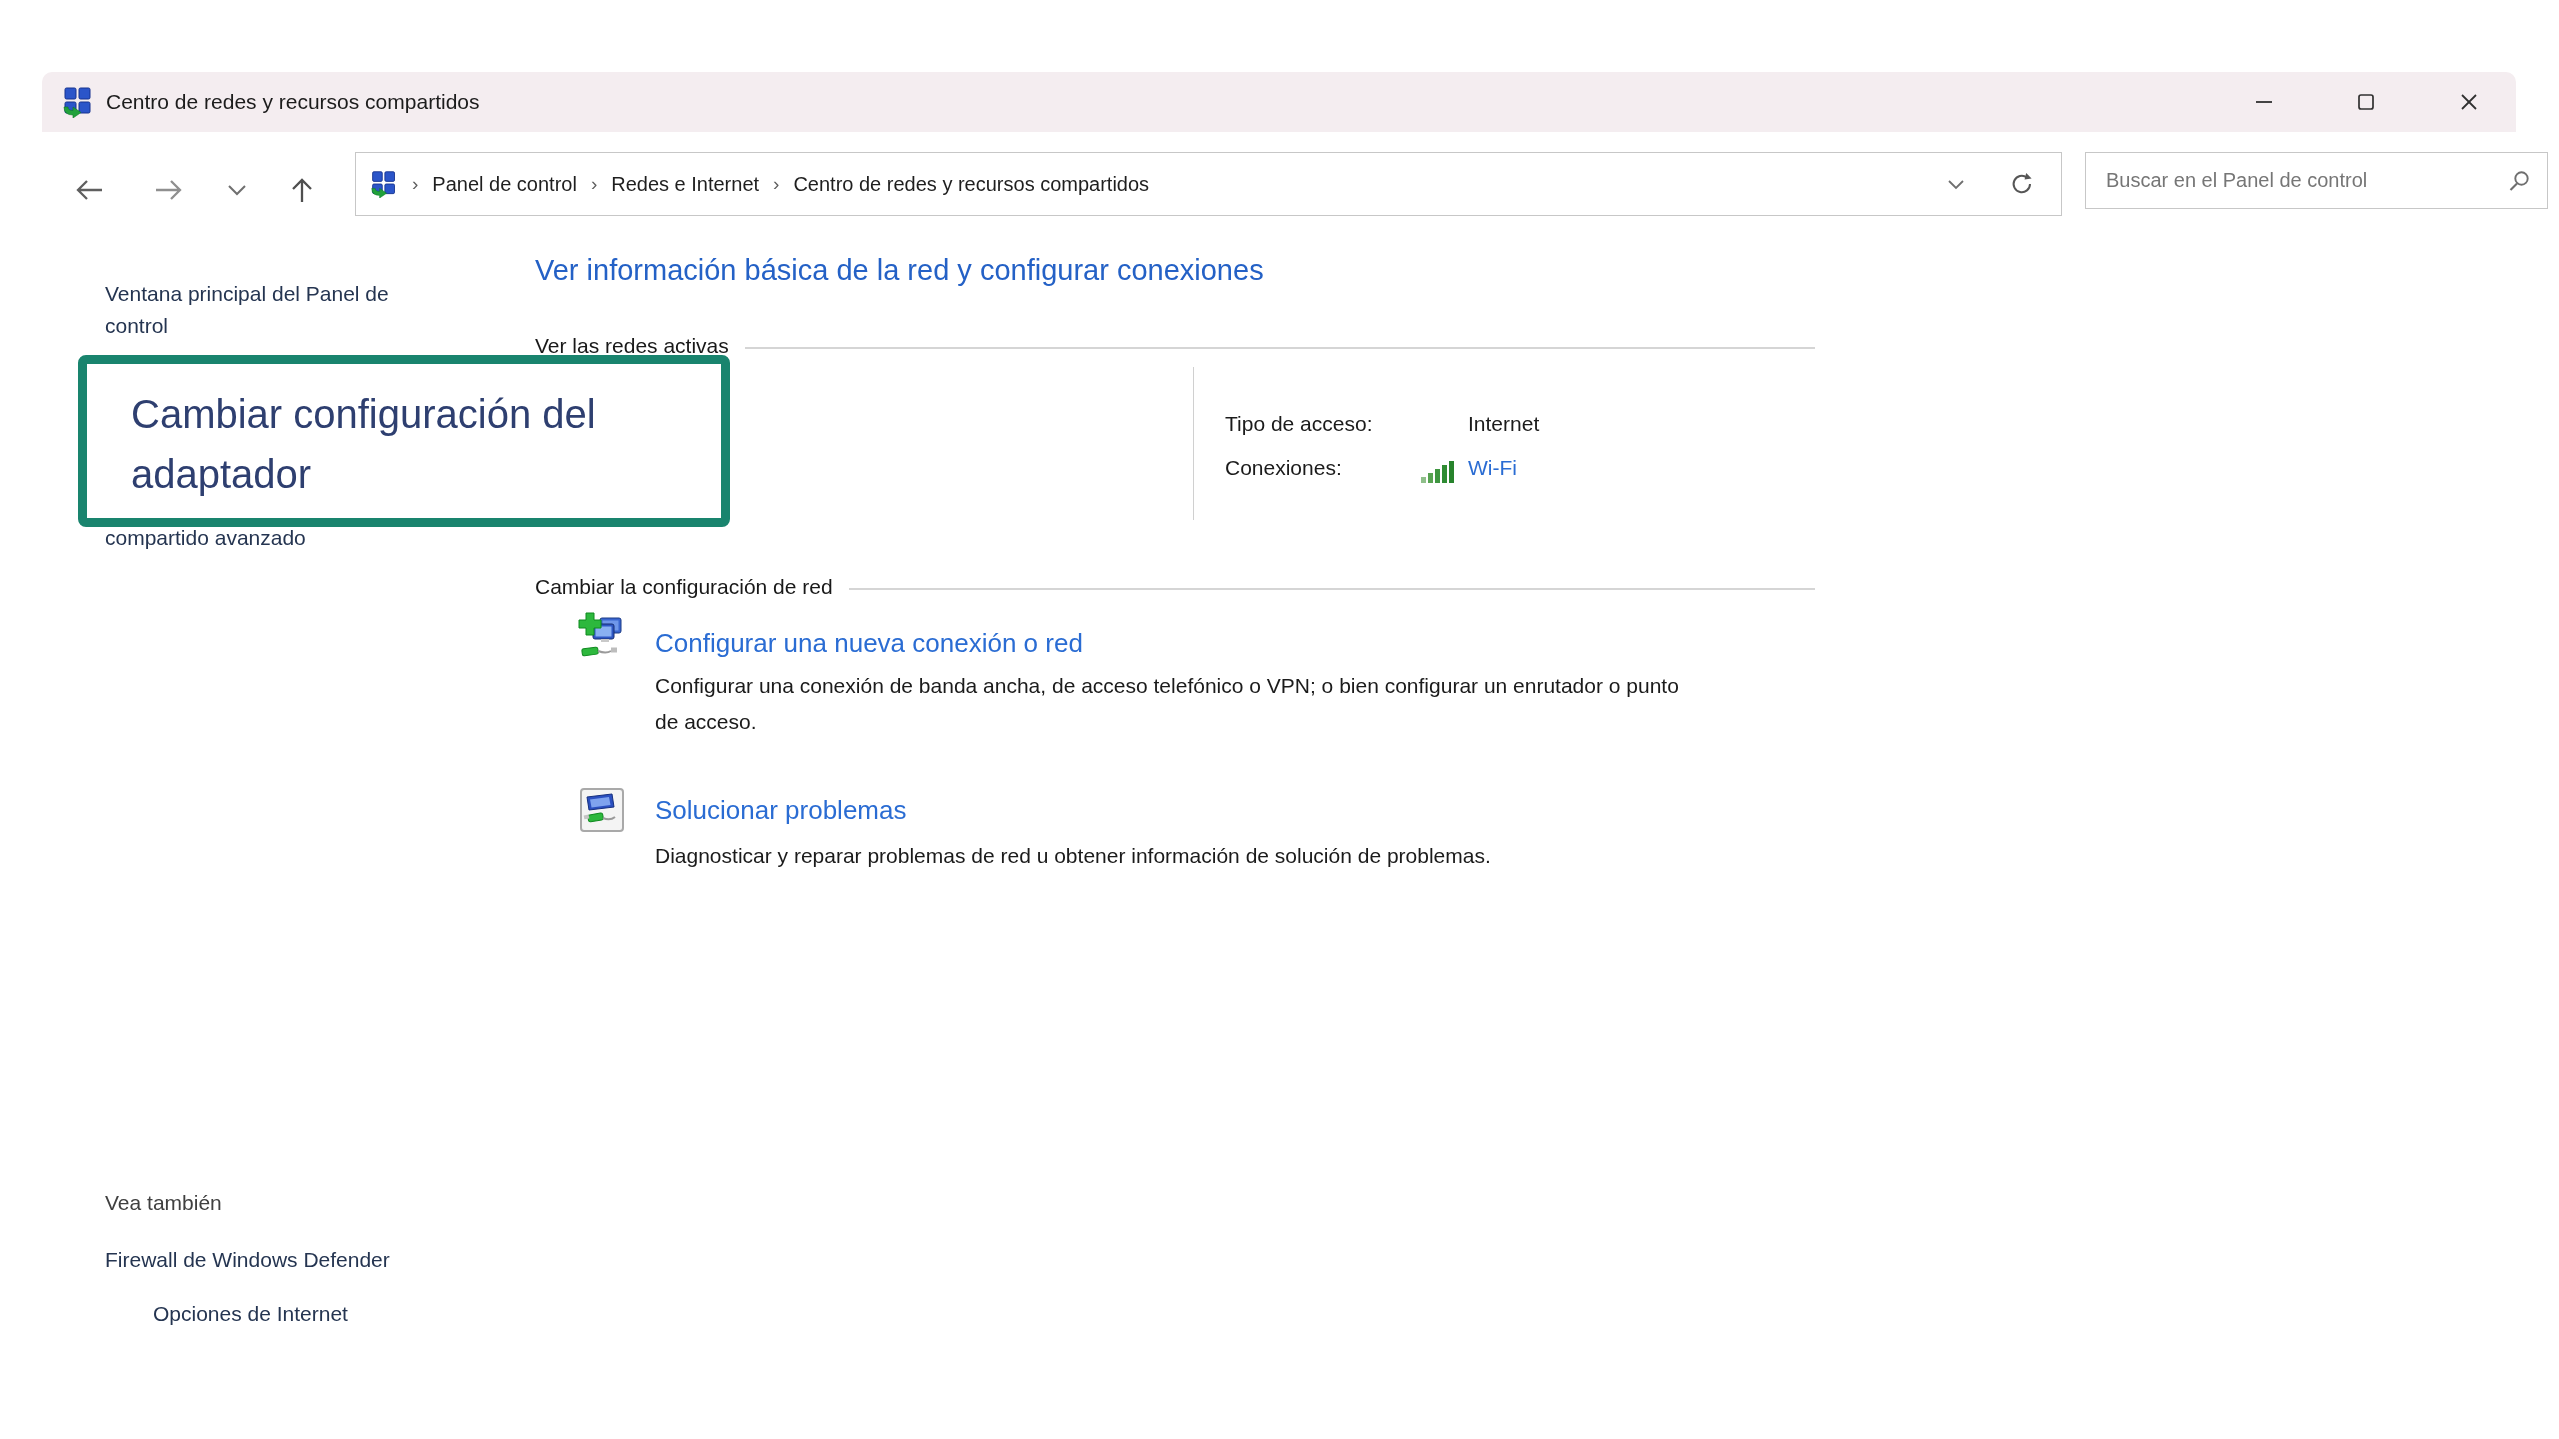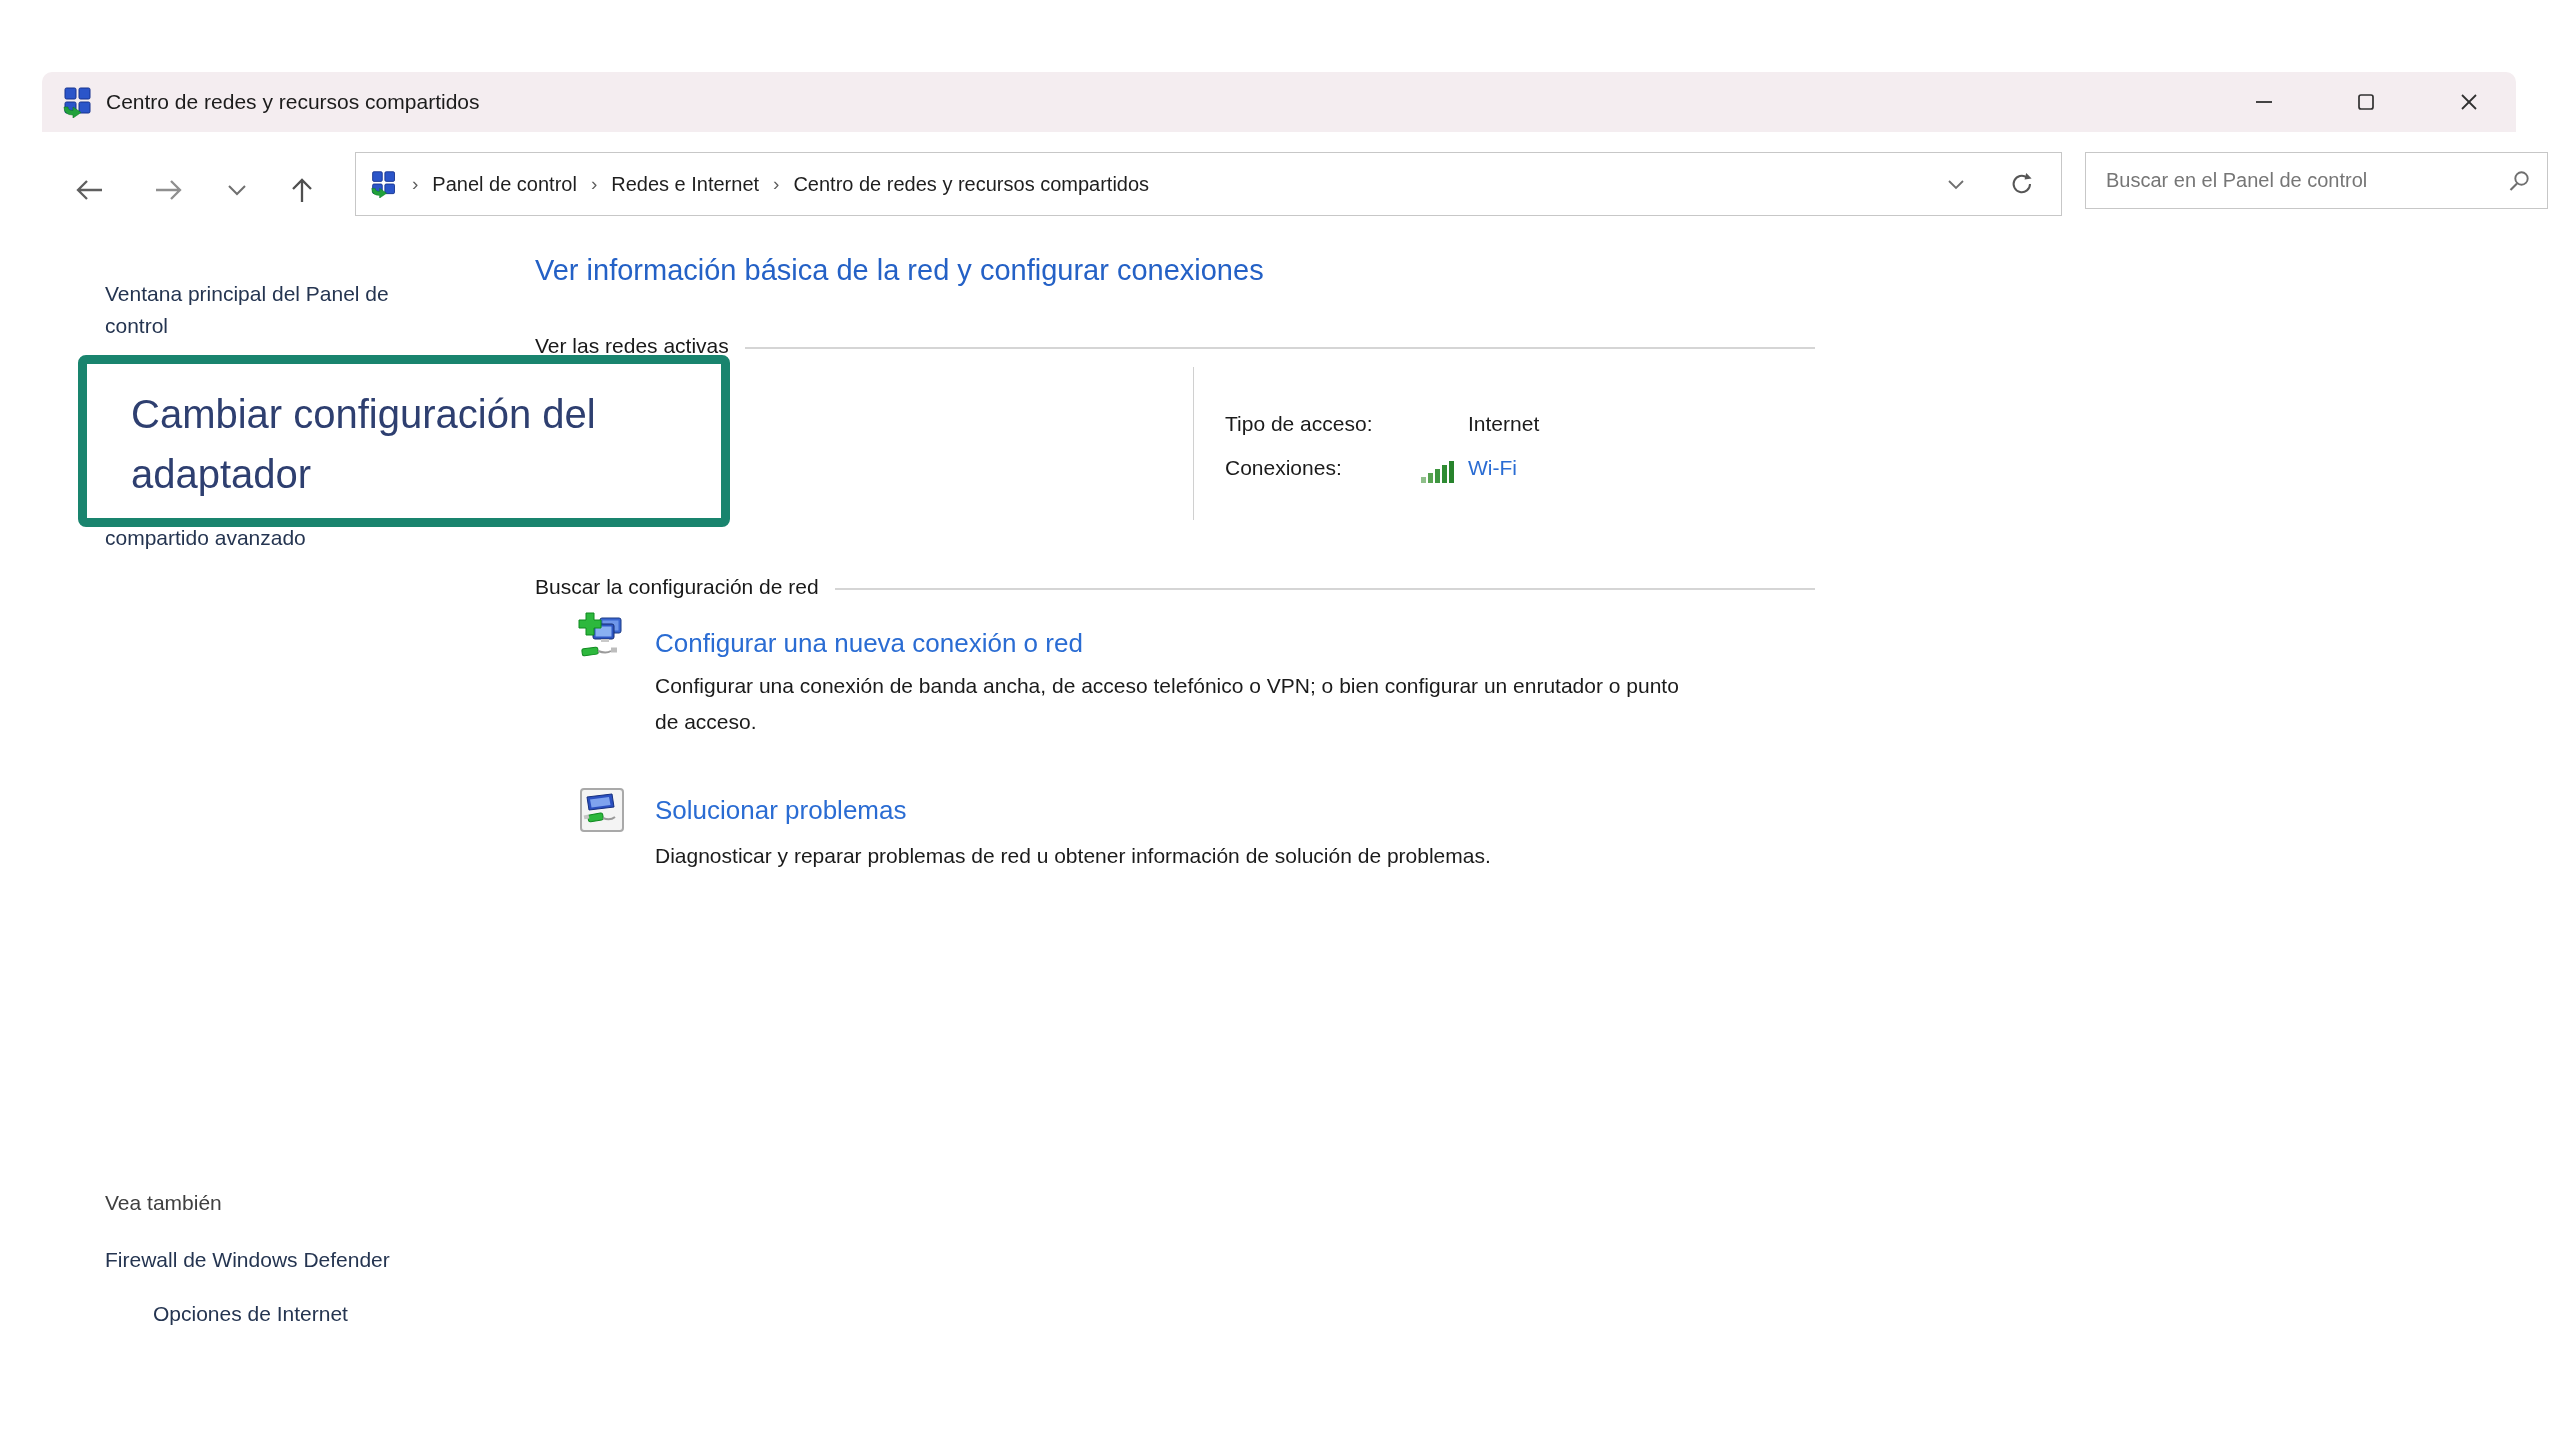--- a/index.html
+++ b/index.html
@@ -192,21 +192,21 @@
   <svg id="wifi-icon" width="34" height="25" viewBox="0 0 34 25">
     <rect x="1" y="18" width="5" height="6" fill="#8fbf8a"></rect>
     <rect x="8" y="14" width="5" height="10" fill="#58a352"></rect>
     <rect x="15" y="10" width="5" height="14" fill="#3f9640"></rect>
     <rect x="22" y="6" width="5" height="18" fill="#2f8c33"></rect>
     <rect x="29" y="2" width="5" height="22" fill="#27832c"></rect>
   </svg>
   <span class="bluelink" id="lnk-wifi">Wi-Fi</span>
 
   <div class="section-row" id="sec-change">
-    <span class="section-label">Buscar la configuración de red</span>
+    <span class="section-label">Cambiar la configuración de red</span>
     <span class="section-rule"></span>
   </div>
 
   <svg class="task-icon" id="icon-task1" viewBox="0 0 48 48">
     <rect x="22" y="6" width="21" height="15" rx="2" fill="#3a66d0" stroke="#1b3a85"></rect>
     <rect x="24.5" y="8.5" width="16" height="10" fill="#6f97ea"></rect>
     <rect x="15" y="12" width="21" height="15" rx="2" fill="#2e57c4" stroke="#172f75"></rect>
     <rect x="17.5" y="14.5" width="16" height="10" fill="#89b0f2"></rect>
     <rect x="23" y="27" width="8" height="3" fill="#c9c9c9"></rect>
     <path d="M8 1 h8 v7 h7 v8 h-7 v7 h-8 v-7 h-7 v-8 h7 z" fill="#2db83d" stroke="#0f8a1f"></path>

